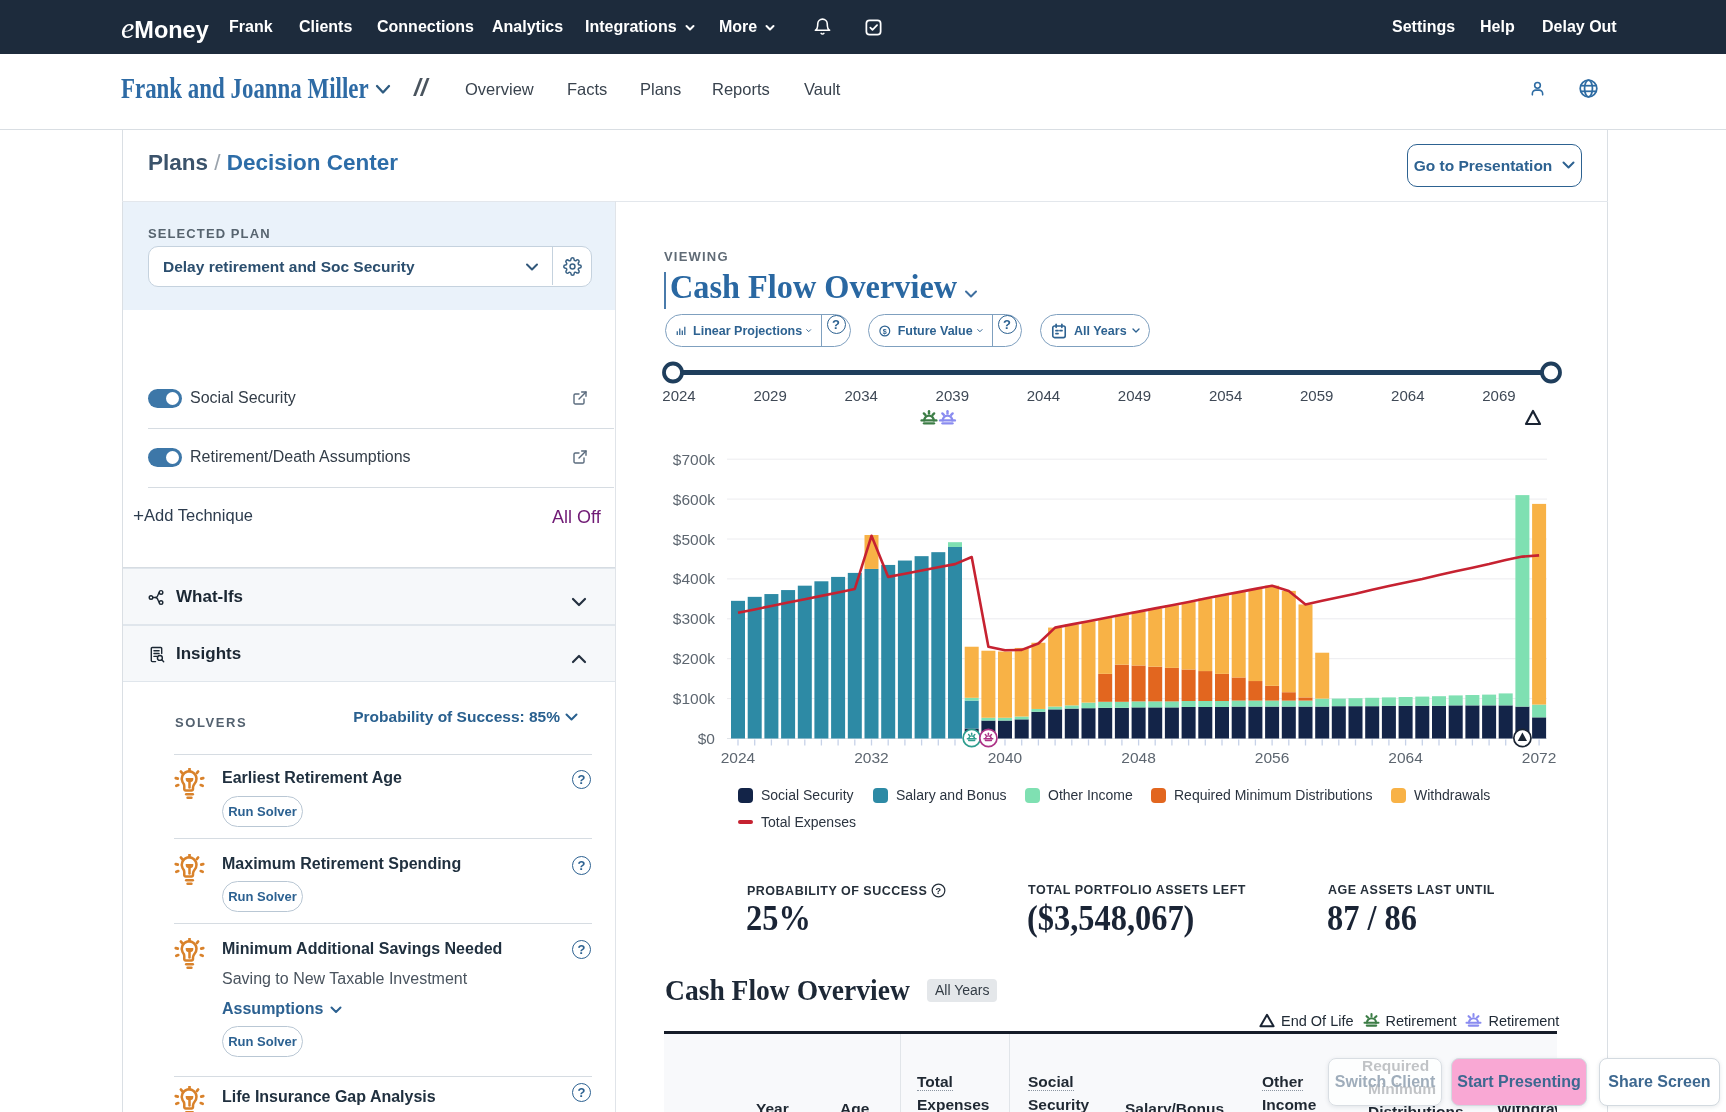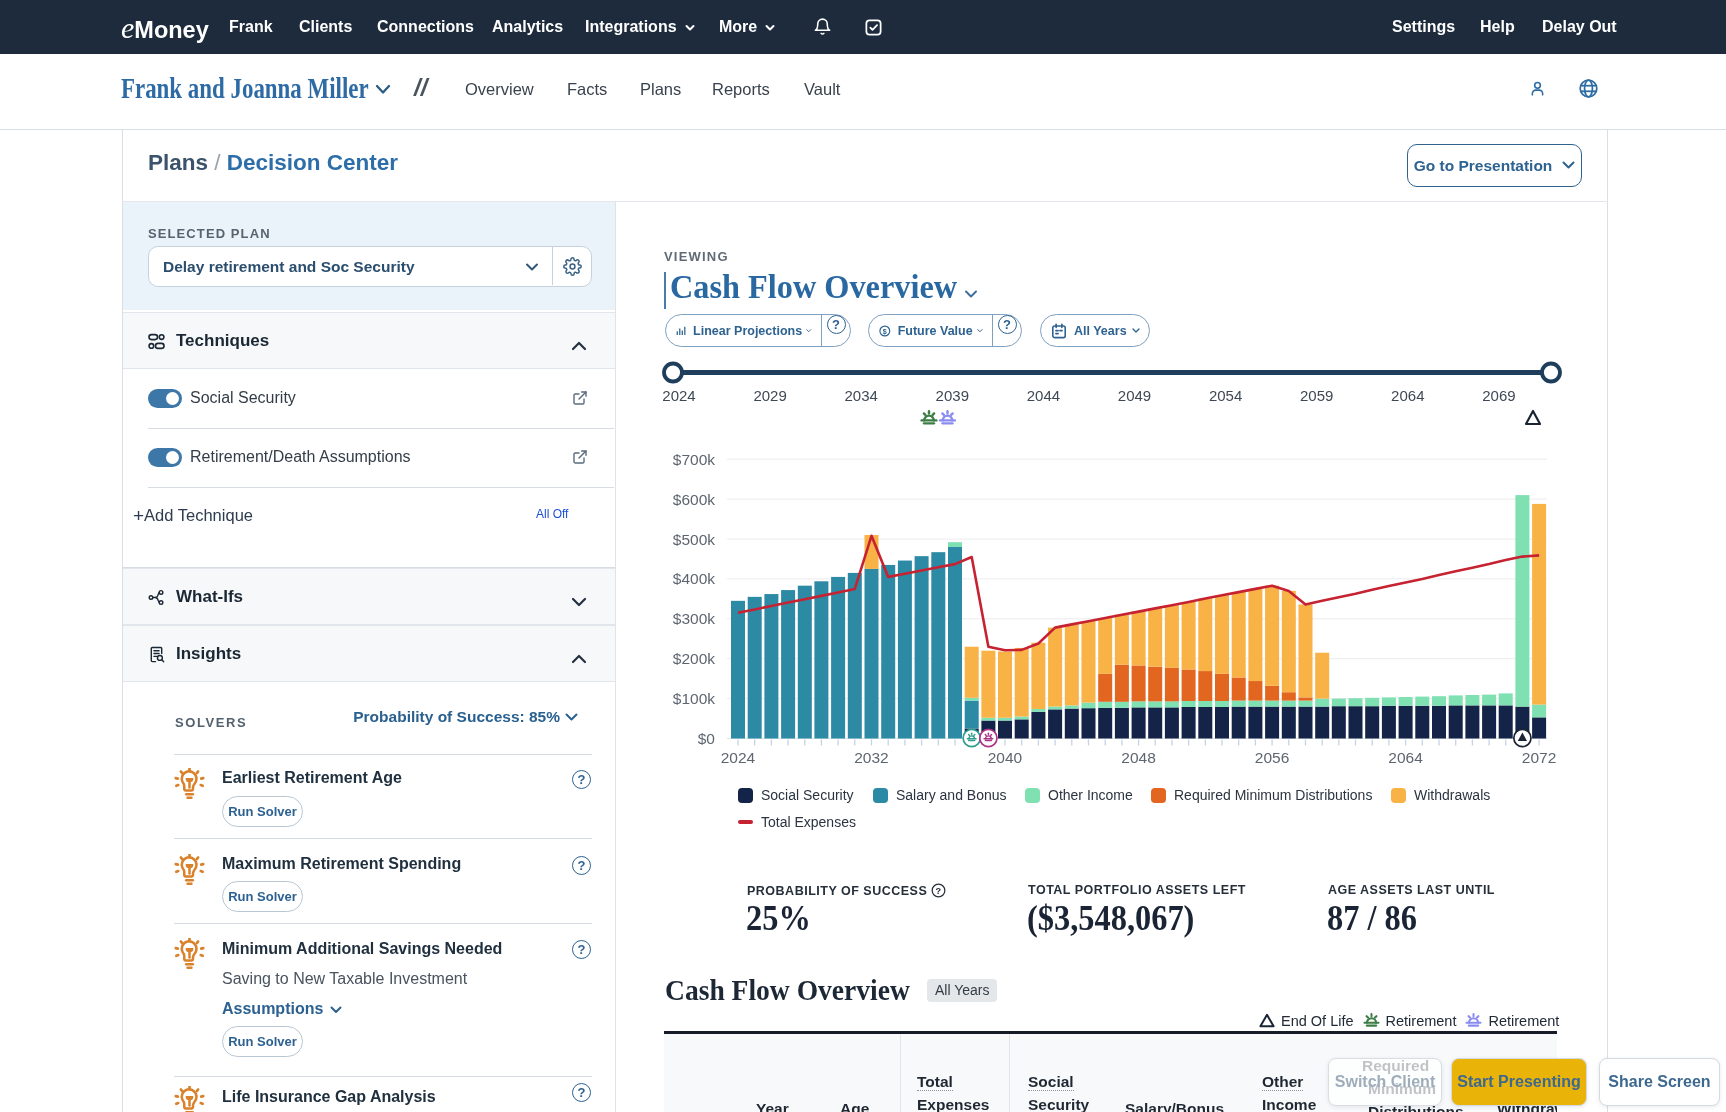--- a/index.html
+++ b/index.html
@@ -92,50 +92,38 @@
         <svg class="abs" style="left:376px;top:16px" width="14" height="9" viewBox="0 0 14 9">
           <path d="M2 1.5 L7 6.5 L12 1.5" fill="none" stroke="#31577a" stroke-width="2" stroke-linecap="round" stroke-linejoin="round"></path>
         </svg>
         <div class="abs" style="left:403px;top:0;width:1.4px;height:38px;background:#c5d2de"></div>
         <div class="abs" style="left:414px;top:10px"><svg width="19" height="19" viewBox="0 0 24 24" fill="none" stroke="#3a6285" stroke-width="1.9" stroke-linecap="round" stroke-linejoin="round">
             <circle cx="12" cy="12" r="3.1"></circle>
             <path d="M19.4 15a1.65 1.65 0 0 0 .33 1.82l.06.06a2 2 0 1 1-2.83 2.83l-.06-.06a1.65 1.65 0 0 0-1.82-.33 1.65 1.65 0 0 0-1 1.51V21a2 2 0 1 1-4 0v-.09A1.65 1.65 0 0 0 9 19.4a1.65 1.65 0 0 0-1.82.33l-.06.06a2 2 0 1 1-2.83-2.83l.06-.06a1.65 1.65 0 0 0 .33-1.82 1.65 1.65 0 0 0-1.51-1H3a2 2 0 1 1 0-4h.09A1.65 1.65 0 0 0 4.6 9a1.65 1.65 0 0 0-.33-1.82l-.06-.06a2 2 0 1 1 2.83-2.83l.06.06a1.65 1.65 0 0 0 1.82.33H9a1.65 1.65 0 0 0 1-1.51V3a2 2 0 1 1 4 0v.09a1.65 1.65 0 0 0 1 1.51 1.65 1.65 0 0 0 1.82-.33l.06-.06a2 2 0 1 1 2.83 2.83l-.06.06a1.65 1.65 0 0 0-.33 1.82V9a1.65 1.65 0 0 0 1.51 1H21a2 2 0 1 1 0 4h-.09a1.65 1.65 0 0 0-1.51 1z"></path>
           </svg></div>
       </div>
     </div>
-<div class="sbhead" style="top:312px">
-      <div class="abs" style="left:25px;top:20px"><svg width="17" height="17" viewBox="0 0 17 17" fill="none" stroke="#1b2733" stroke-width="1.6" stroke-linecap="round">
-          <rect x="1" y="1.6" width="8.5" height="5" rx="2.5"></rect>
-          <circle cx="13.6" cy="4.1" r="2.3"></circle>
-          <circle cx="3.4" cy="12.9" r="2.3"></circle>
-          <rect x="7.5" y="10.4" width="8.5" height="5" rx="2.5"></rect>
-        </svg></div>
-      <div class="sbtitle">Techniques</div>
-      <div class="abs" style="left:448px;top:24px"><svg width="16" height="10" viewBox="0 0 16 10">
-          <path d="M2 8 L8 2 L14 8" fill="none" stroke="#253140" stroke-width="2.2" stroke-linecap="round" stroke-linejoin="round"></path>
-        </svg></div>
-    </div>
 <div class="toggle" style="left:148px;top:389px"></div>
     <div class="rowlab" style="left:190px;top:389px">Social Security</div>
     <div class="abs" style="left:572px;top:390px"><svg width="16" height="16" viewBox="0 0 24 24" fill="none" stroke="#5a6b7d" stroke-width="2.1" stroke-linecap="round" stroke-linejoin="round">
         <path d="M18 13.5V19a2 2 0 0 1-2 2H5a2 2 0 0 1-2-2V8a2 2 0 0 1 2-2h5.5"></path>
         <path d="M14.5 3H21v6.5"></path>
         <path d="M10.5 13.5L21 3"></path>
       </svg></div>
     <div class="sdiv" style="left:148px;top:428px;width:466px"></div>
     <div class="toggle" style="left:148px;top:448px"></div>
     <div class="rowlab" style="left:190px;top:448px">Retirement/Death Assumptions</div>
     <div class="abs" style="left:572px;top:449px"><svg width="16" height="16" viewBox="0 0 24 24" fill="none" stroke="#5a6b7d" stroke-width="2.1" stroke-linecap="round" stroke-linejoin="round">
         <path d="M18 13.5V19a2 2 0 0 1-2 2H5a2 2 0 0 1-2-2V8a2 2 0 0 1 2-2h5.5"></path>
         <path d="M14.5 3H21v6.5"></path>
         <path d="M10.5 13.5L21 3"></path>
       </svg></div>
     <div class="sdiv" style="left:148px;top:487px;width:466px"></div>
     <div class="abs" style="left:133px;top:505px;font-size:16.5px;color:#2d3c4e"><span style="font-size:19px;font-weight:400;vertical-align:-1px">+</span>Add Technique</div>
-    <div class="abs" style="left:536px;top:507px;font-size:12px;color:#1d4ed8">All Off</div>
+    <div class="abs" style="left:552px;top:507px;font-size:18px;color:#701a75">All Off</div>
 <div class="sdiv" style="left:123px;top:567px;width:492px"></div>
     <div class="sbhead" style="top:568px">
       <div class="abs" style="left:25px;top:20px"><svg width="17" height="17" viewBox="0 0 18 18" fill="none" stroke="#1b2733" stroke-width="1.5" stroke-linecap="round">
           <circle cx="3.2" cy="9" r="1.9"></circle>
           <circle cx="13.8" cy="3.6" r="1.9"></circle>
           <circle cx="13.8" cy="14.4" r="1.9"></circle>
           <path d="M5.1 9h3.2"></path>
           <path d="M8.3 9c2.6 0 2.4-5.4 3.8-5.4"></path>
           <path d="M8.3 9c2.6 0 2.4 5.4 3.8 5.4"></path>
         </svg></div>
@@ -590,14 +578,14 @@
       <div class="th" style="left:92px;top:63px">Year</div>
       <div class="th" style="left:176px;top:63px">Age</div>
       <div class="th" style="left:253px;top:36px"><span class="dotted">Total</span><br>Expenses</div>
       <div class="th" style="left:364px;top:36px"><span class="dotted">Social</span><br>Security</div>
       <div class="th" style="left:461px;top:63px">Salary/Bonus</div>
       <div class="th" style="left:598px;top:36px"><span class="dotted">Other</span><br>Income</div>
       <div class="th" style="left:698px;top:20px">Required<br><span style="margin-left:6px">Minimum</span><br><span style="margin-left:6px">Distributions</span></div>
       <div class="th" style="left:833px;top:63px">Withdrawals</div>
     </div>
 <div class="fbtn" style="left:1328px;width:114px;background:rgba(255,255,255,.72);border:1.4px solid #d9dee3;color:#9fadbb">Switch Client</div>
-    <div class="fbtn" style="left:1451px;width:136px;background:#eab308;border:1.4px solid #d3dae0;color:#3d6890">Start Presenting</div>
+    <div class="fbtn" style="left:1451px;width:136px;background:#f9a8d4;border:1.4px solid #d3dae0;color:#3d6890">Start Presenting</div>
     <div class="fbtn" style="left:1599px;width:121px;background:#fff;border:1.4px solid #d3dae0;color:#3d6890">Share Screen</div>
 </div>
 </body></html>

